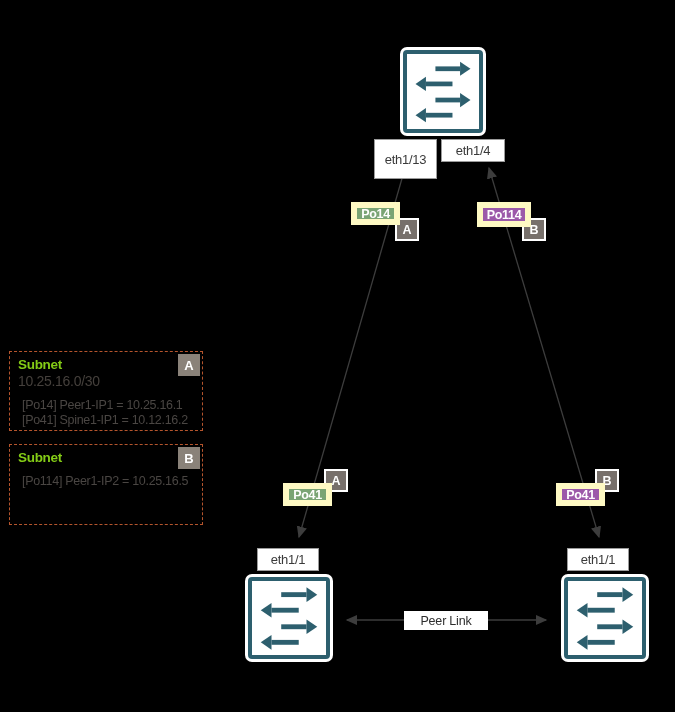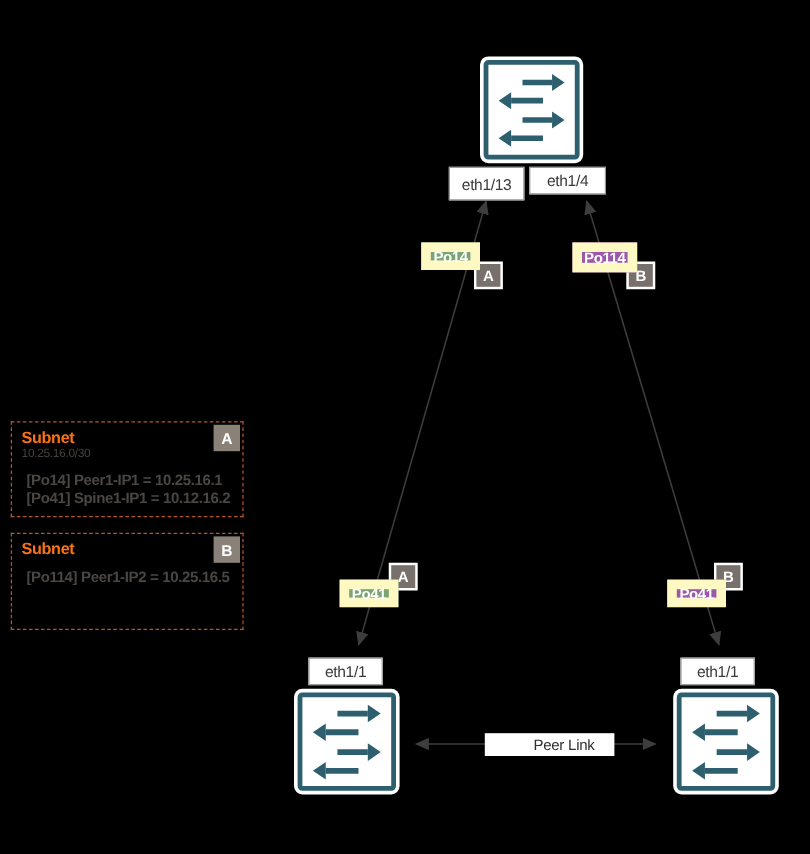--- a/index.html
+++ b/index.html
@@ -16,48 +16,48 @@
 
   
   .port-label{
     position:absolute;background:#fff;border:1px solid #9b9b9b;box-sizing:border-box;
     color:#3a3a3a;font-size:13px;display:flex;align-items:center;justify-content:center;
     letter-spacing:-0.3px;
   }
 
   
   .po-badge{
-    position:absolute;border:8px solid #fef9c3;box-sizing:border-box;color:#fff;
+    position:absolute;border:6px solid #fef9c3;box-sizing:border-box;color:#fff;
     font-size:12.5px;font-weight:bold;display:flex;align-items:center;justify-content:center;
     letter-spacing:-0.3px;z-index:3;
   }
   .po-green{background:#7AA474;}
   .po-purple{background:#9C59A9;}
 
   
   .zone-badge{
     position:absolute;border:2px solid #fff;background:#77706B;box-sizing:border-box;
     color:#fff;font-size:12.5px;font-weight:bold;display:flex;align-items:center;justify-content:center;
     z-index:2;
   }
 
   
   .peer-link-label{
     position:absolute;background:#fff;color:#2e2e2e;font-size:12.5px;
-    display:flex;align-items:center;justify-content:center;z-index:3;letter-spacing:-0.2px;padding-left:24px;
+    display:flex;align-items:center;justify-content:center;z-index:3;letter-spacing:-0.2px;
   }
 
   
   .subnet-box{
     position:absolute;left:9px;width:194px;border:1px dashed #B5552D;box-sizing:border-box;
     padding:5px 8px 6px 8px;background:#000;
   }
-  .subnet-title{color:#f97316;font-size:13.5px;font-weight:bold;letter-spacing:-0.3px;}
-  .subnet-cidr{color:#45403C;font-size:10px;margin-top:1px;letter-spacing:-0.3px;}
-  .subnet-entries{margin-top:9px;padding-left:4px;font-weight:bold;}
+  .subnet-title{color:#84cc16;font-size:13.5px;font-weight:bold;letter-spacing:-0.3px;}
+  .subnet-cidr{color:#45403C;font-size:14px;margin-top:1px;letter-spacing:-0.3px;}
+  .subnet-entries{margin-top:9px;padding-left:4px;}
   .subnet-entry{color:#4A4643;font-size:12.5px;line-height:15px;letter-spacing:-0.3px;}
   .subnet-zone-badge{
     position:absolute;top:2px;right:2px;width:22px;height:22px;background:#8A8279;
     color:#fff;font-size:13px;font-weight:bold;display:flex;align-items:center;justify-content:center;
   }
 </style>
 </head>
 <body>
 
 <div class="canvas">
@@ -84,21 +84,21 @@
         <line x1="48" y1="30" x2="20" y2="30" stroke="#2D5F6E" stroke-width="5"></line>
         <polygon points="20,22.5 9,30 20,37.5" fill="#2D5F6E"></polygon>
         <line x1="30" y1="47" x2="56" y2="47" stroke="#2D5F6E" stroke-width="5"></line>
         <polygon points="56,39.5 67,47 56,54.5" fill="#2D5F6E"></polygon>
         <line x1="48" y1="63" x2="20" y2="63" stroke="#2D5F6E" stroke-width="5"></line>
         <polygon points="20,55.5 9,63 20,70.5" fill="#2D5F6E"></polygon>
       </svg>
     </div>
   </div>
 
-  <div class="port-label" style="left:374px;top:139px;width:63px;height:28px;">eth1/13</div>
+  <div class="port-label" style="left:374px;top:139px;width:63px;height:40px;">eth1/13</div>
   <div class="port-label" style="left:441px;top:139px;width:64px;height:23px;">eth1/4</div>
 
   <div class="zone-badge" style="left:395px;top:218px;width:24px;height:23px;">A</div>
   <div class="po-badge po-green" style="left:351px;top:202px;width:49px;height:23px;">Po14</div>
 
   <div class="zone-badge" style="left:522px;top:218px;width:24px;height:23px;">B</div>
   <div class="po-badge po-purple" style="left:477px;top:202px;width:54px;height:25px;">Po114</div>
 
   <div class="zone-badge" style="left:324px;top:469px;width:24px;height:23px;">A</div>
   <div class="po-badge po-green" style="left:283px;top:483px;width:49px;height:23px;">Po41</div>

